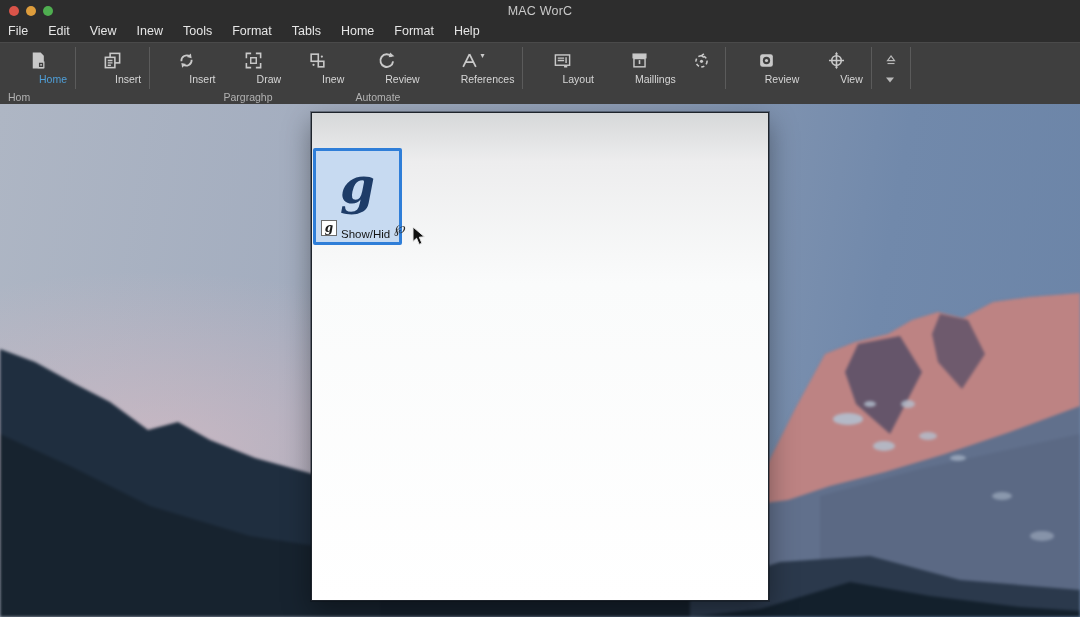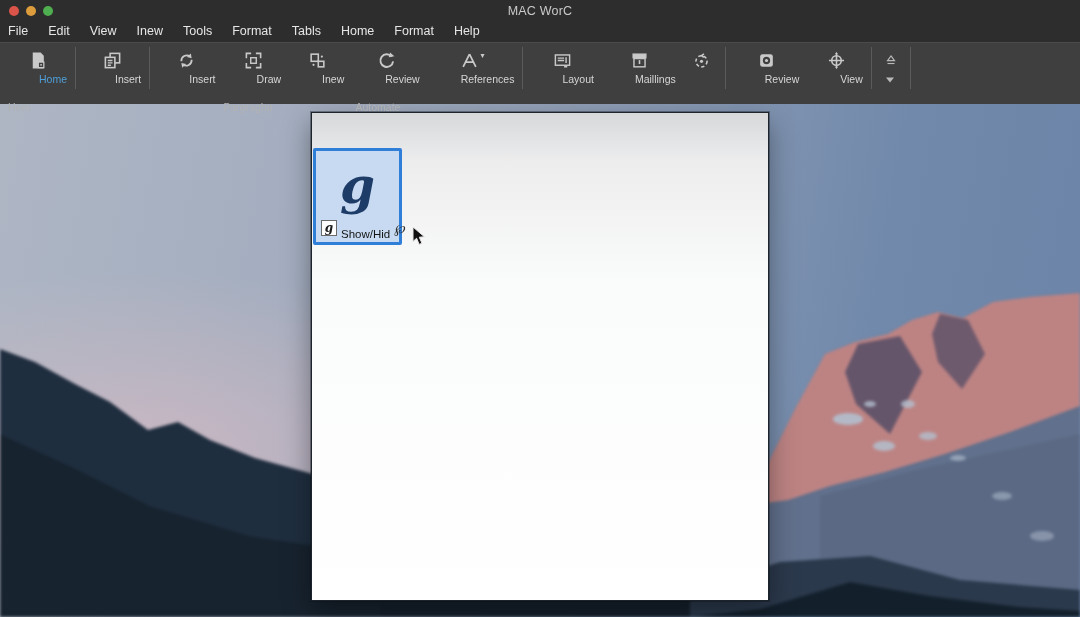--- a/index.html
+++ b/index.html
@@ -46,21 +46,21 @@
     display:flex; flex-direction:column; align-items:center;
     padding:2px 5px 0; gap:2px; cursor:default;
   }
   .rb .icon { height:22px; display:flex; align-items:center; justify-content:center; }
   .rb .lbl { font-size:10.5px; color:#d6d6d6; white-space:nowrap; line-height:12px;padding-left:31px; }
   .rb.active .lbl { color:#4f9fd8; }
   .vsep { width:1px; background:#5b5b5b; margin:0 3px; }
   .icon svg { display:block; }
   .iconrow { display:flex; align-items:flex-start; gap:2px; }
   .caret { color:#c9c9c9; font-size:8px; line-height:10px; margin-top:2px; }
-  .group-row { position:absolute; top:58px; left:0; width:100%; height:15px; }
+  .group-row { position:absolute; top:48px; left:0; width:100%; height:15px; }
   .group-label { position:absolute; font-size:10.5px; color:#b2b2b2; text-align:center; }
   .gl-0 { left:8px; width:40px; text-align:left; }
   .gl-1 { left:198px; width:100px; }
   .gl-2 { left:328px; width:100px; }
   .collapse { display:flex; flex-direction:column; justify-content:space-between; padding:5px 9px 7px; }
 
   
   .doc-page {
     position:absolute; left:311px; top:112px; width:458px; height:489px; z-index:20;
     background:linear-gradient(180deg,#d6d8d9 0%,#ededee 10%,#fafbfb 35%,#ffffff 100%);

